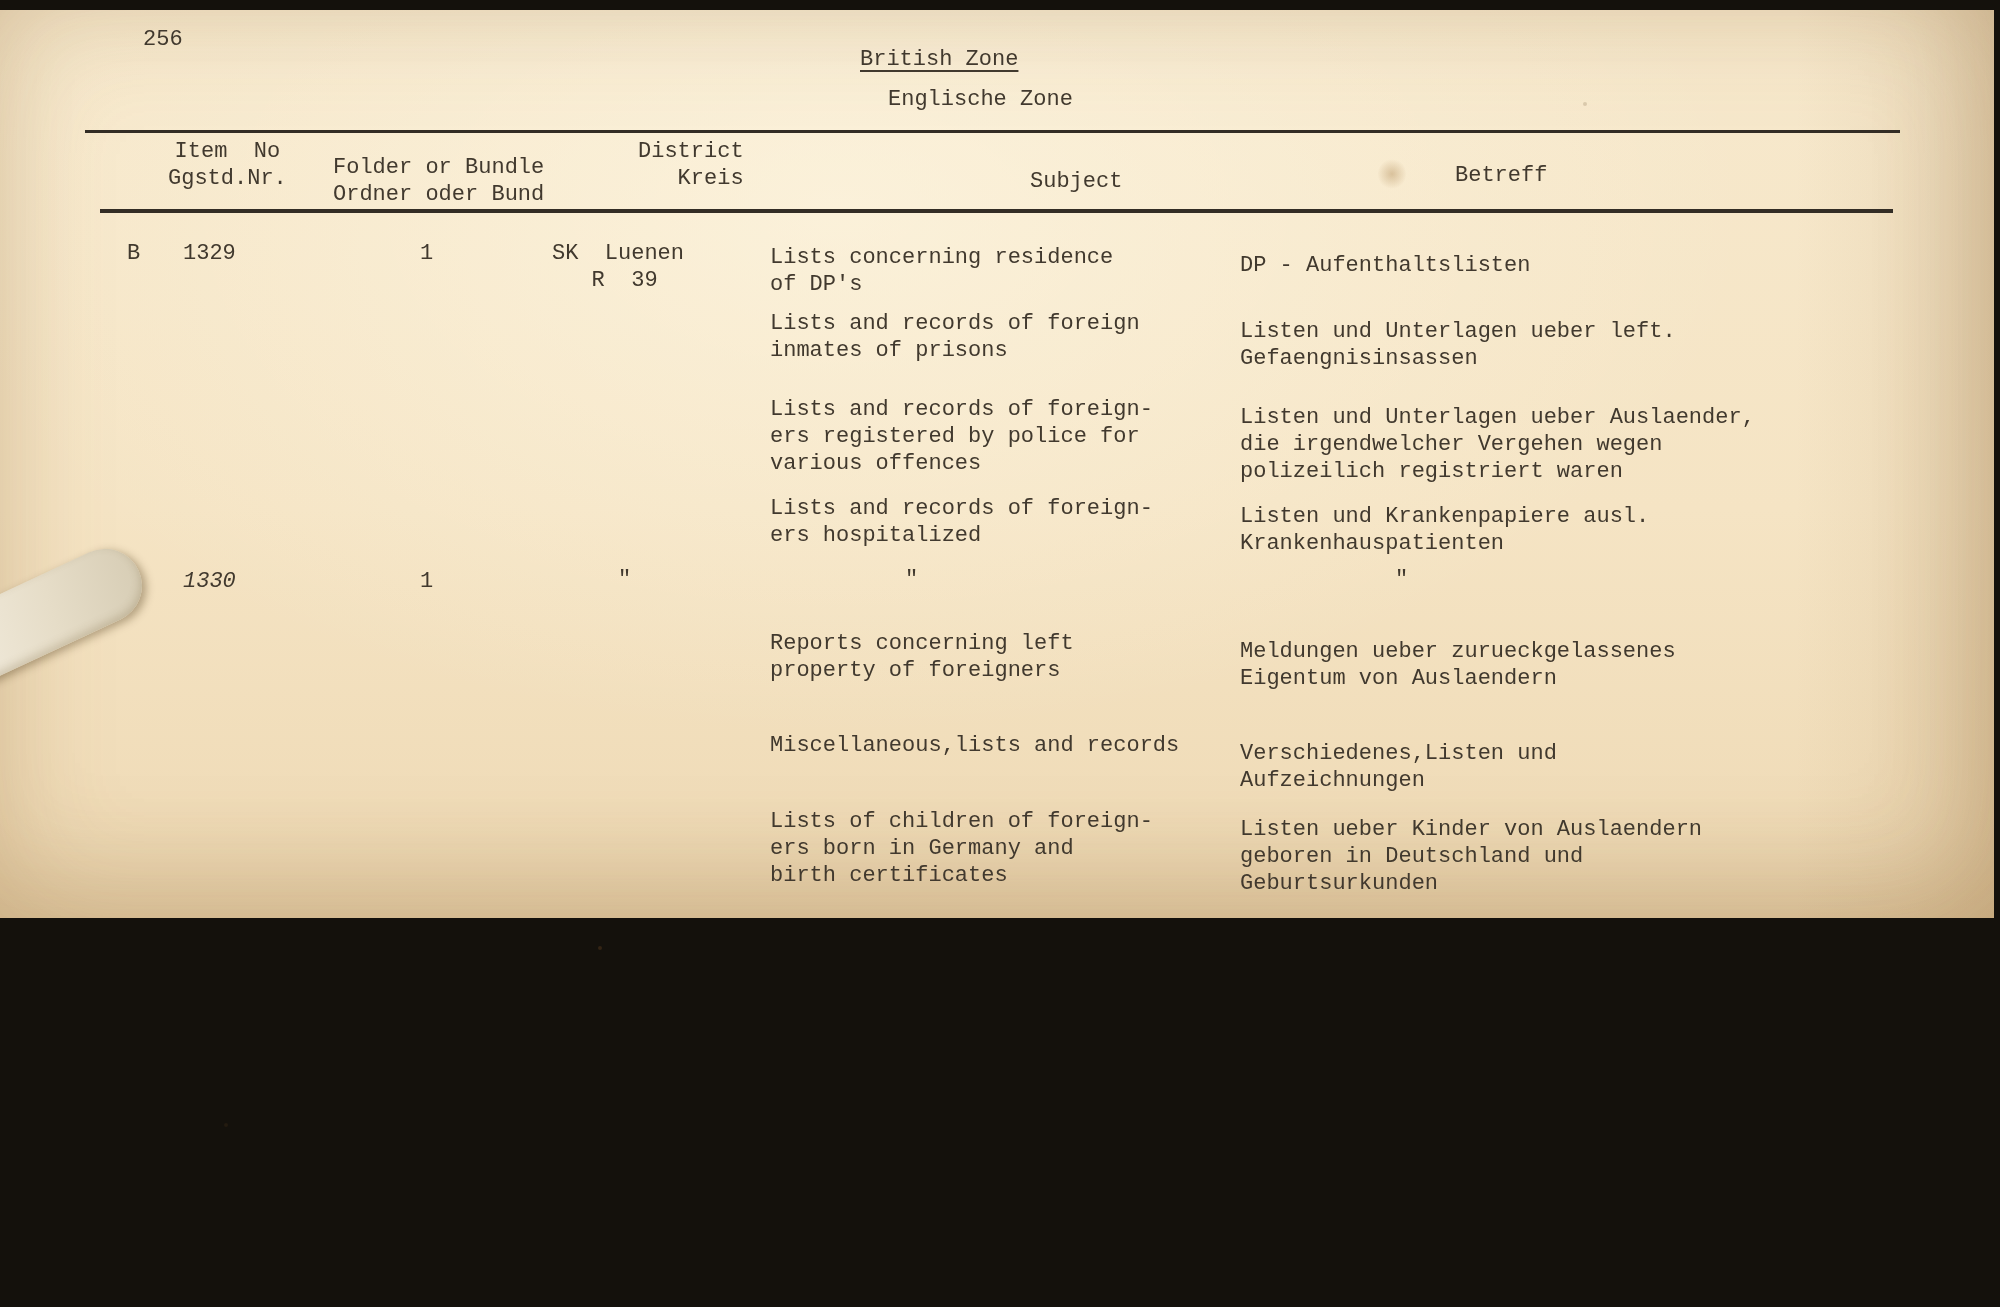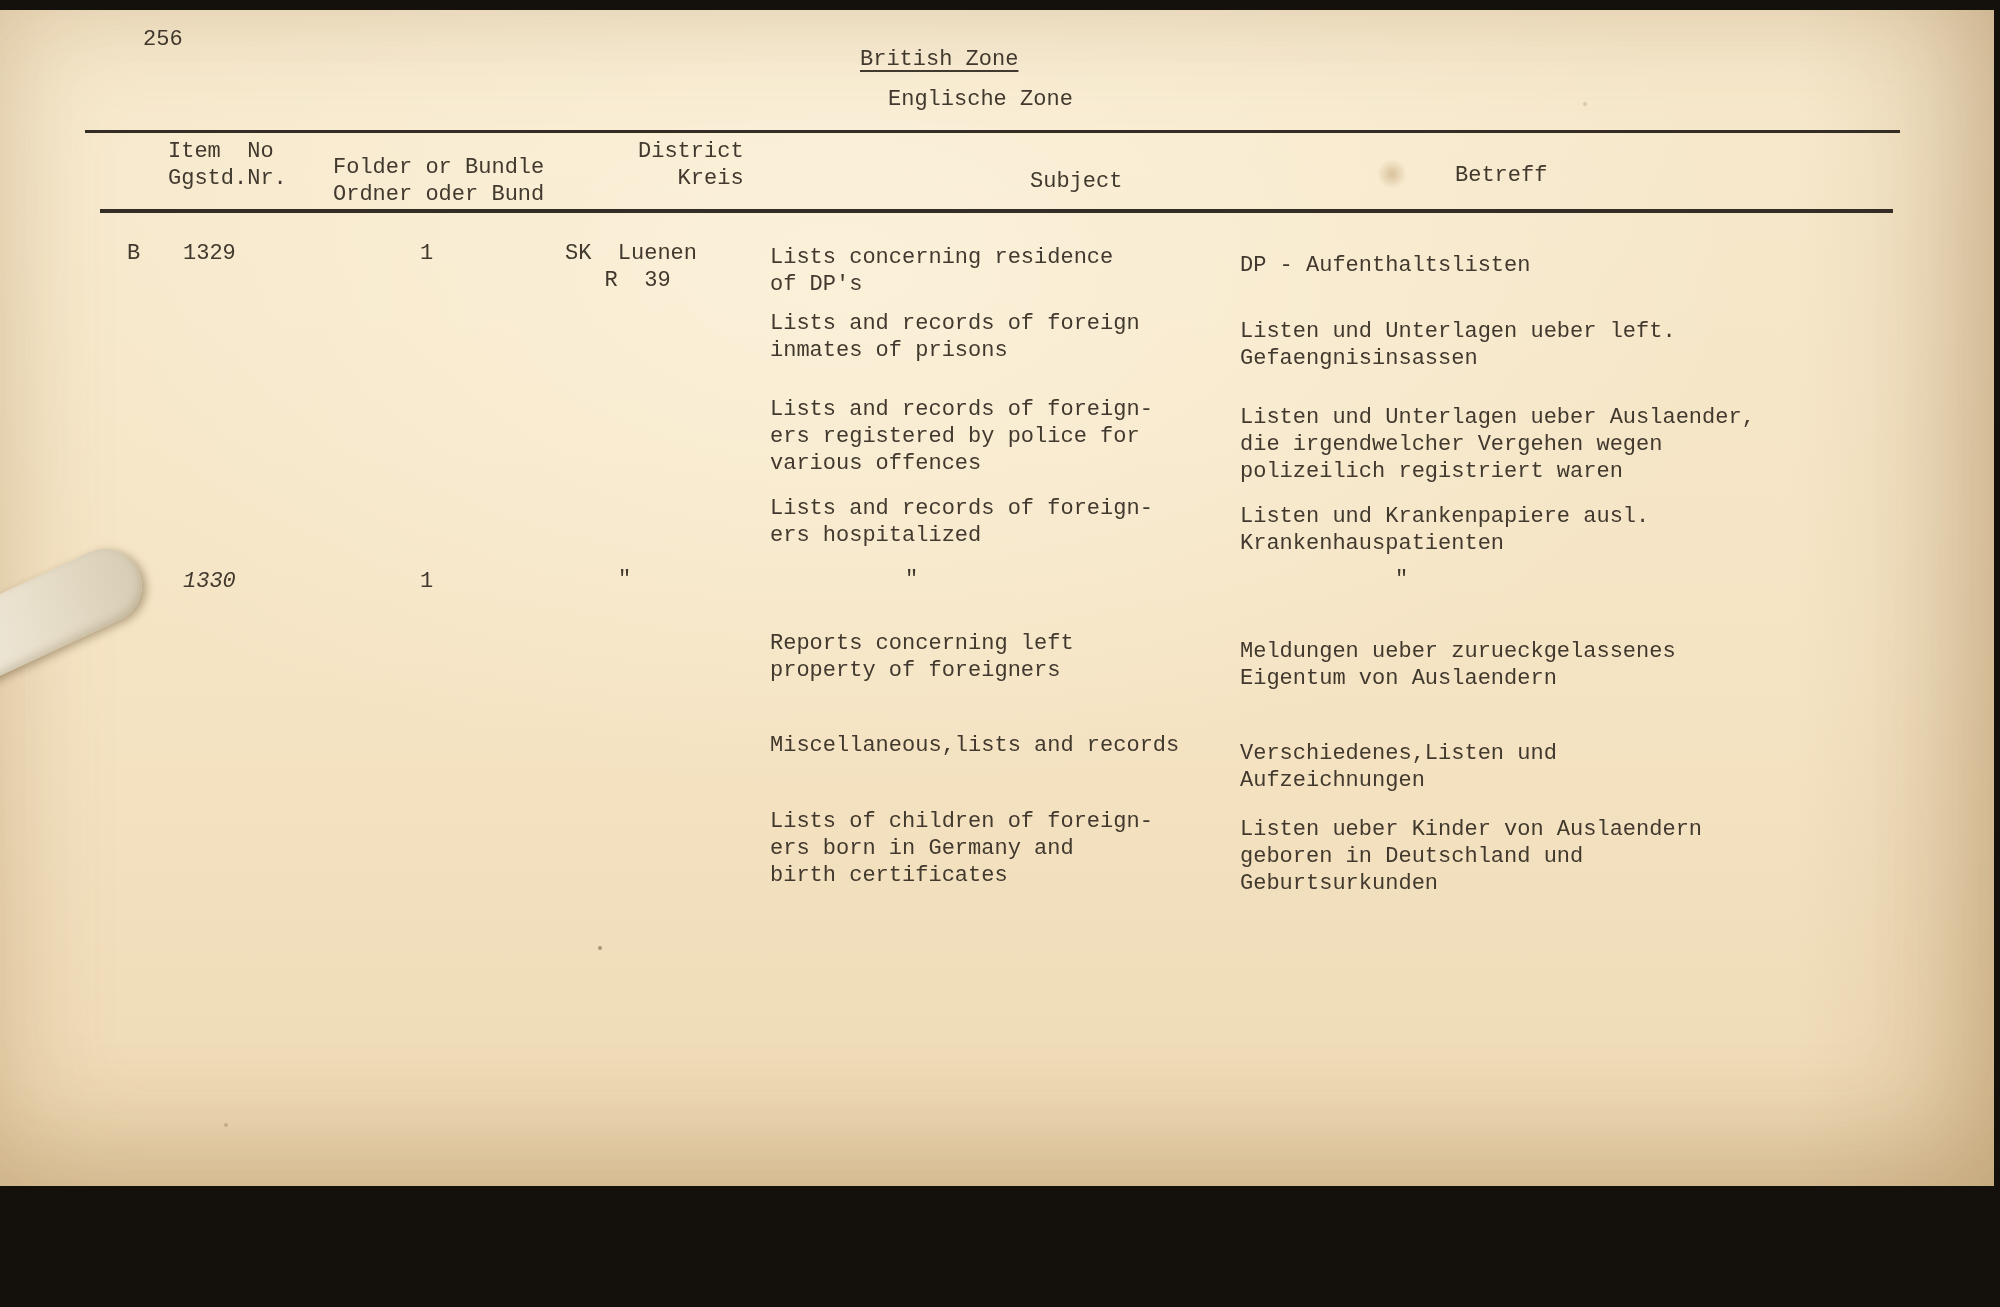--- a/index.html
+++ b/index.html
@@ -7,21 +7,21 @@
   body {
     width: 2000px; height: 1307px;
     position: relative;
     overflow: hidden;
     background: #14110c;
     font-family: "Liberation Mono", "DejaVu Sans Mono", monospace;
   }
   .paper {
     position: absolute;
     top: 10px; left: 0;
-    width: 1994px; height: 1176px;
+    width: 1994px; height: 908px;
     color: #41392e;
     background:
       radial-gradient(ellipse 1300px 750px at 42% 22%, rgba(255,249,231,0.55), rgba(255,249,231,0) 70%),
       linear-gradient(90deg, rgba(0,0,0,0) 90%, rgba(140,100,50,0.12) 100%),
       linear-gradient(180deg, #f7e9cd 0%, #f5e4c4 55%, #eed9b4 100%);
     box-shadow:
       inset 0 0 120px rgba(140,95,40,0.20),
       inset -25px -45px 100px rgba(130,90,40,0.18);
   }
   .txt {
@@ -70,33 +70,33 @@
 <div class="paper">
 
   <div class="txt" style="left:143px; top:16px;">256</div>
 
   <div class="txt title-underline" style="left:860px; top:36px;text-align:center;">British Zone</div>
   <div class="txt" style="left:888px; top:76px;">Englische Zone</div>
 
   <div class="rule" style="left:85px; top:120px; width:1815px; height:3px;"></div>
   <div class="rule" style="left:100px; top:199px; width:1793px; height:4px;"></div>
 
-  <div class="txt" style="left:168px; top:128px;">Item  No
+  <div class="txt" style="left:168px; top:128px;text-align:center;">Item  No
 Ggstd.Nr.</div>
   <div class="txt" style="left:333px; top:128px;margin-top:16px;">Folder or Bundle
 Ordner oder Bund</div>
   <div class="txt" style="left:638px; top:128px;">District
    Kreis</div>
   <div class="txt" style="left:1030px; top:158px;">Subject</div>
   <div class="txt" style="left:1455px; top:152px;">Betreff</div>
 
   <div class="txt" style="left:127px; top:230px;">B</div>
   <div class="txt" style="left:183px; top:230px;">1329</div>
   <div class="txt" style="left:420px; top:230px;">1</div>
-  <div class="txt" style="left:565px; top:230px;">SK  Luenen
+  <div class="txt" style="left:552px; top:230px;">SK  Luenen
    R  39</div>
 
   <div class="entry" style="top:234px;">
     <div class="txt subject">Lists concerning residence
 of DP's</div>
     <div class="txt betreff">DP - Aufenthaltslisten</div>
   </div>
   <div class="entry" style="top:300px;">
     <div class="txt subject">Lists and records of foreign
 inmates of prisons</div>

